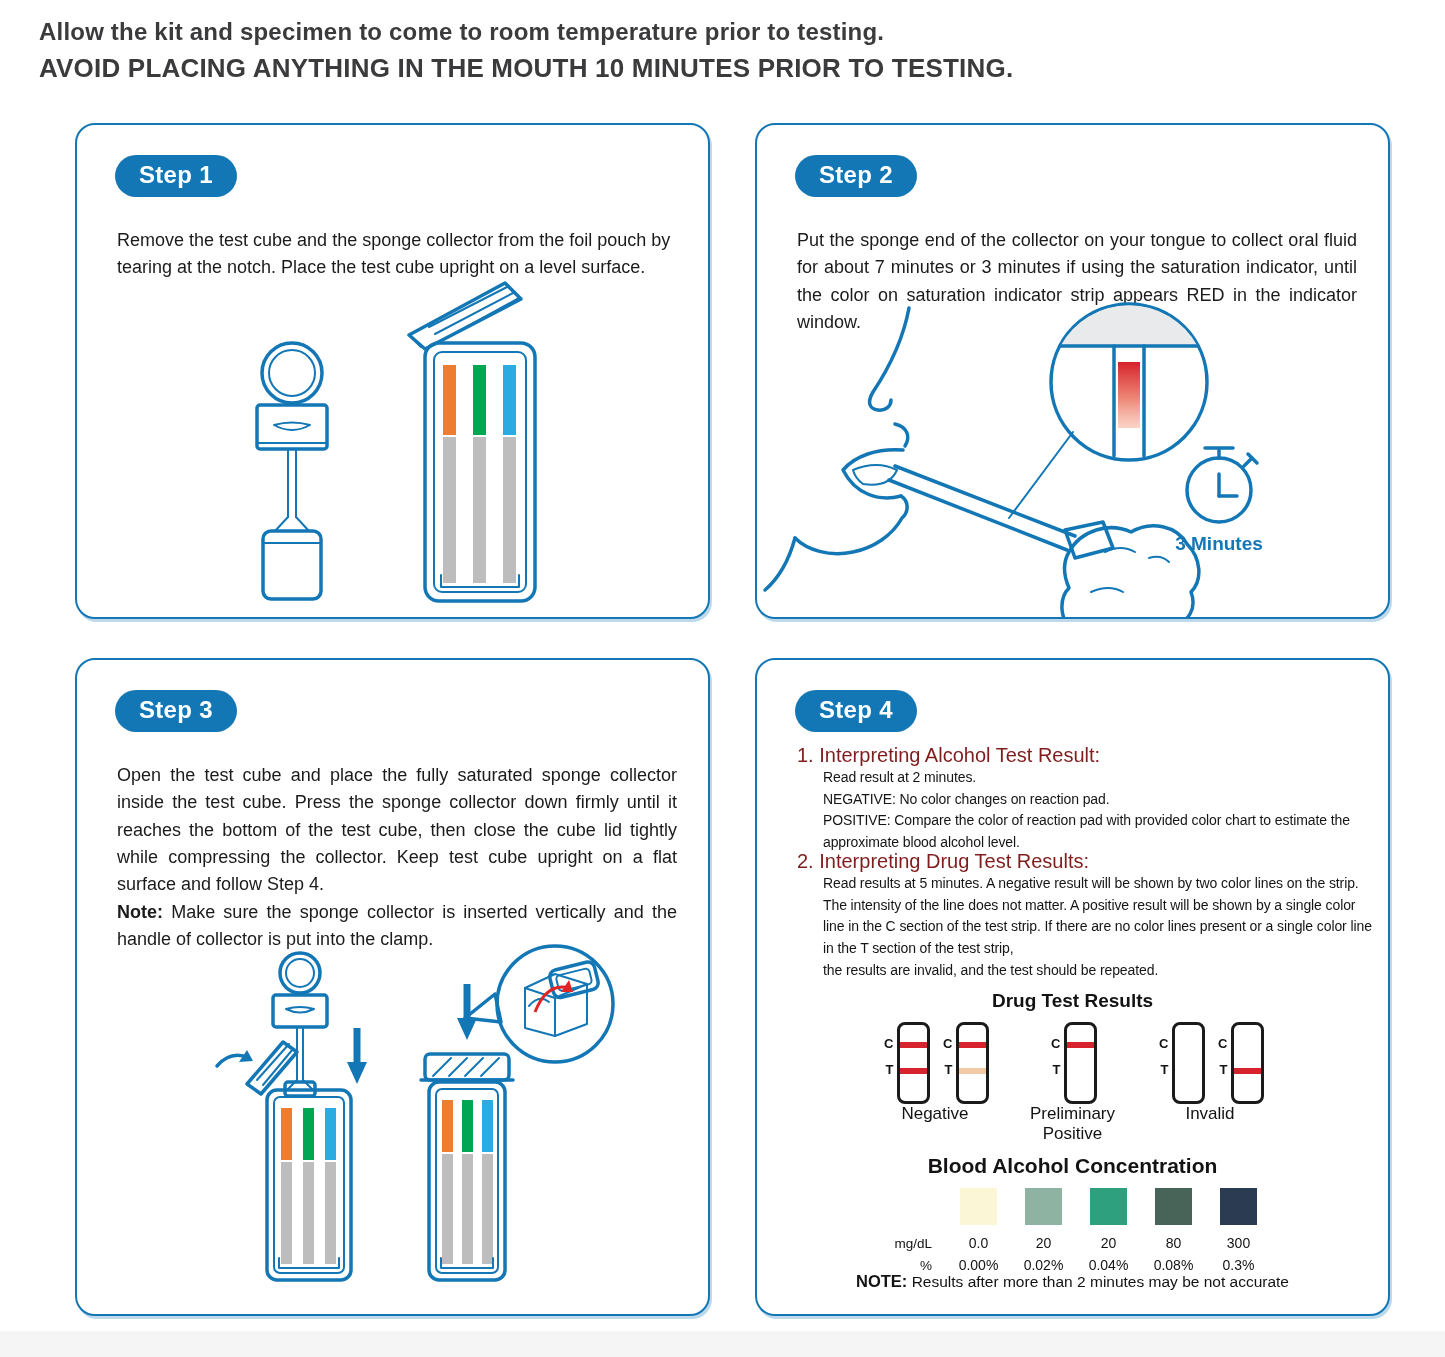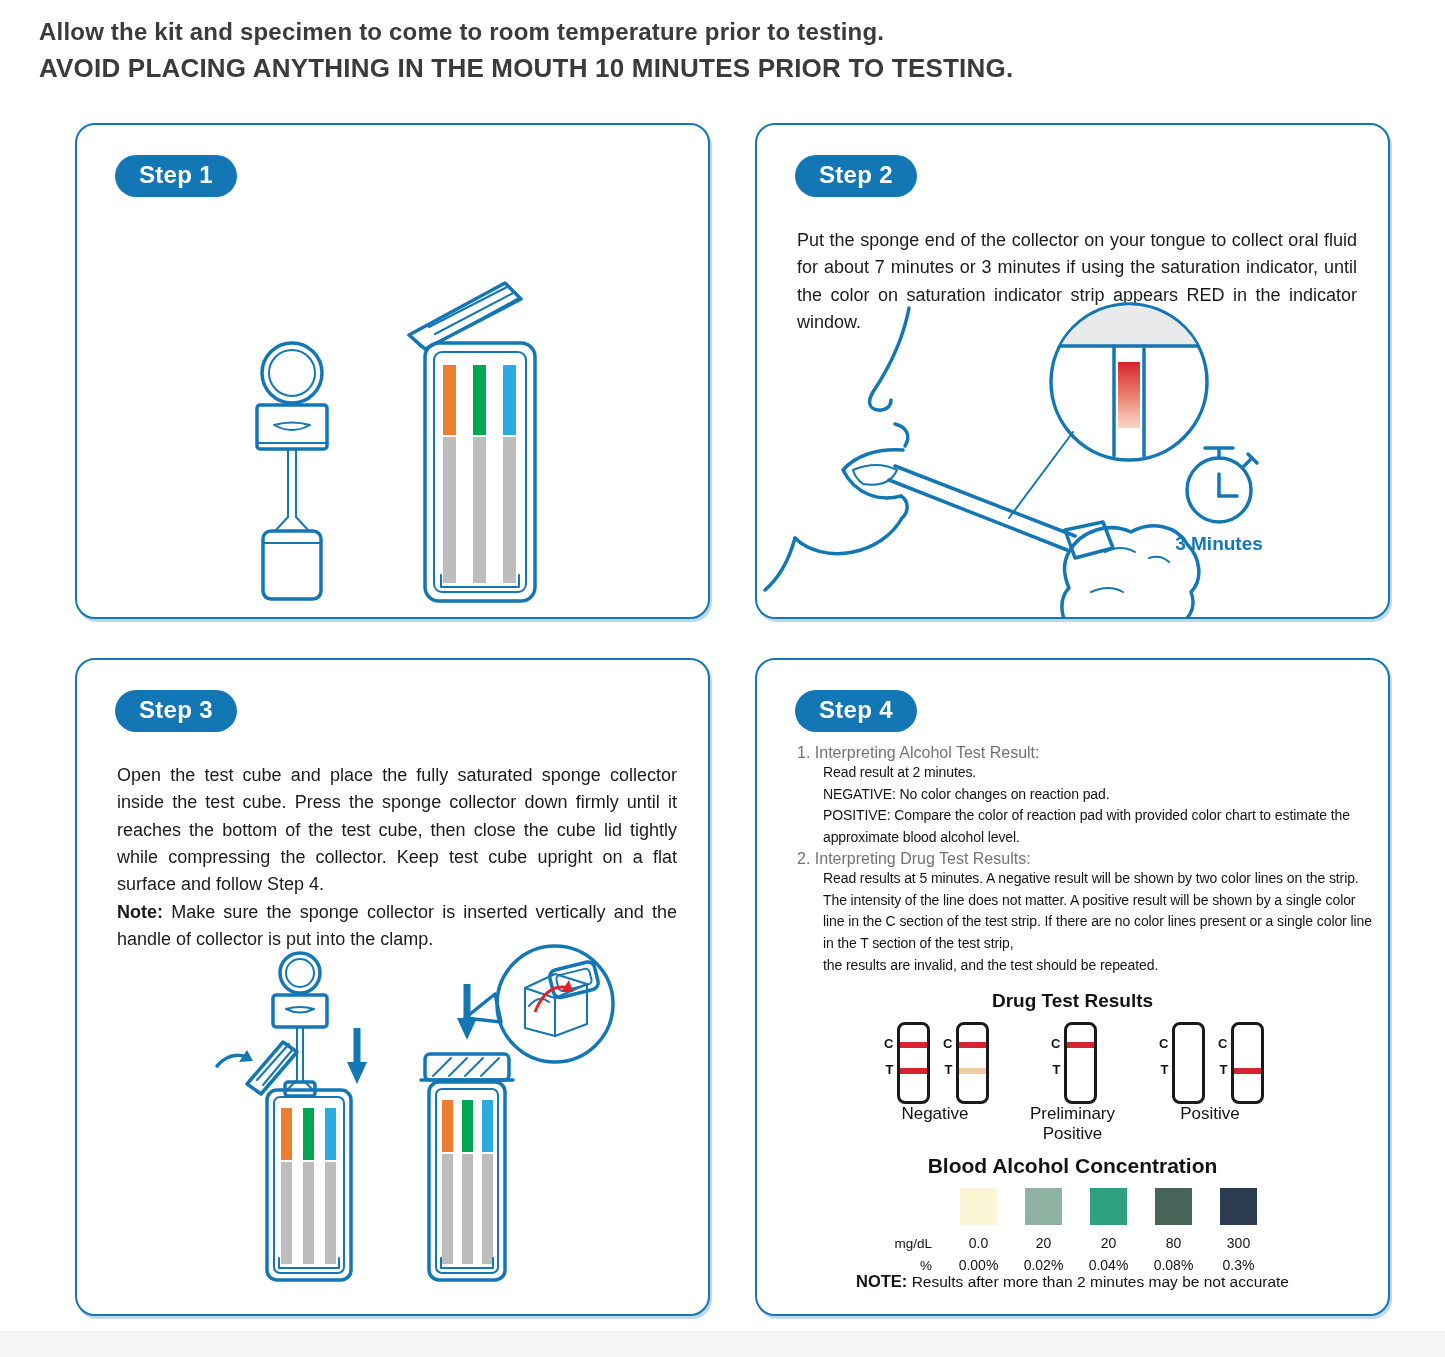--- a/index.html
+++ b/index.html
@@ -22,21 +22,21 @@
   .just{text-align:justify;}
   .b{font-weight:bold;}
   
   .illus{position:absolute;left:0;}
   .bl{stroke:var(--blue);fill:none;stroke-width:3.5;stroke-linecap:round;stroke-linejoin:round;}
   .blthin{stroke:var(--blue);fill:none;stroke-width:2;stroke-linecap:round;stroke-linejoin:round;}
   .blfill{fill:var(--blue);stroke:none;}
   .minutes{position:absolute;color:var(--blue);font-weight:bold;font-size:19px;text-align:center;width:140px;}
   
   .s4item{position:absolute;left:40px;width:575px;}
-  .s4title{font-size:16px;color:#737373;}
+  .s4title{font-size:20px;color:#7f1d1d;}
   .s4sub{margin-left:26px;font-size:14px;line-height:1.55;letter-spacing:-.1px;color:#161415;}
   
   .dtr-title,.bac-title{position:absolute;width:100%;text-align:center;font-weight:600;color:#141214;}
   .dtr-title{top:330px;font-size:19px;}
   .strips{position:absolute;top:362px;left:0;width:100%;display:flex;justify-content:center;gap:28px;}
   .sgroup{display:flex;flex-direction:column;align-items:center;}
   .srow{display:flex;gap:11px;}
   .ct-unit{display:flex;}
   .ct-labels{position:relative;width:15px;font-size:13px;font-weight:600;color:#141214;}
   .ct-labels .cl{position:absolute;right:3px;top:14px;}
@@ -65,20 +65,21 @@
 
 <div class="page">
 
   <div class="hdr">
     <div class="l1">Allow the kit and specimen to come to room temperature prior to testing.</div>
     <div class="l2">AVOID PLACING ANYTHING IN THE MOUTH 10 MINUTES PRIOR TO TESTING.</div>
   </div>
 
   <section class="box box1">
     <div class="badge">Step 1</div>
+    <p class="stepbody">Remove the test cube and the sponge collector from the foil pouch by tearing at the notch. Place the test cube upright on a level surface.</p>
     <svg class="illus" style="top:152px" width="631" height="335" viewBox="0 0 631 335">
 
       <g>
         <circle class="bl" cx="215" cy="96" r="30"></circle>
         <circle class="blthin" cx="215" cy="96" r="23"></circle>
         <rect class="bl" x="180" y="128" width="70" height="44" rx="3"></rect>
         <path class="blthin" d="M197,148 Q215,158 233,148 Q215,143 197,148 Z"></path>
         <line class="blthin" x1="180" y1="166" x2="250" y2="166"></line>
         <line class="blthin" x1="211" y1="172" x2="211" y2="240"></line>
         <line class="blthin" x1="219" y1="172" x2="219" y2="240"></line>
@@ -308,21 +309,21 @@
           <div class="ct-unit">
             <div class="ct-labels">
                 <span class="cl">C</span>
                 <span class="tl">T</span>
               </div>
             <div class="strip">
                 <div class="line t"></div>
               </div>
           </div>
         </div>
-        <div class="caption">Positive</div>
+        <div class="caption">Invalid</div>
       </div>
     </div>
 
     <div class="bac-title">Blood Alcohol Concentration</div>
 
     <div class="bac-row">
       <div class="bac-unitcol">
         <div>mg/dL</div>
         <div>%</div>
       </div>

